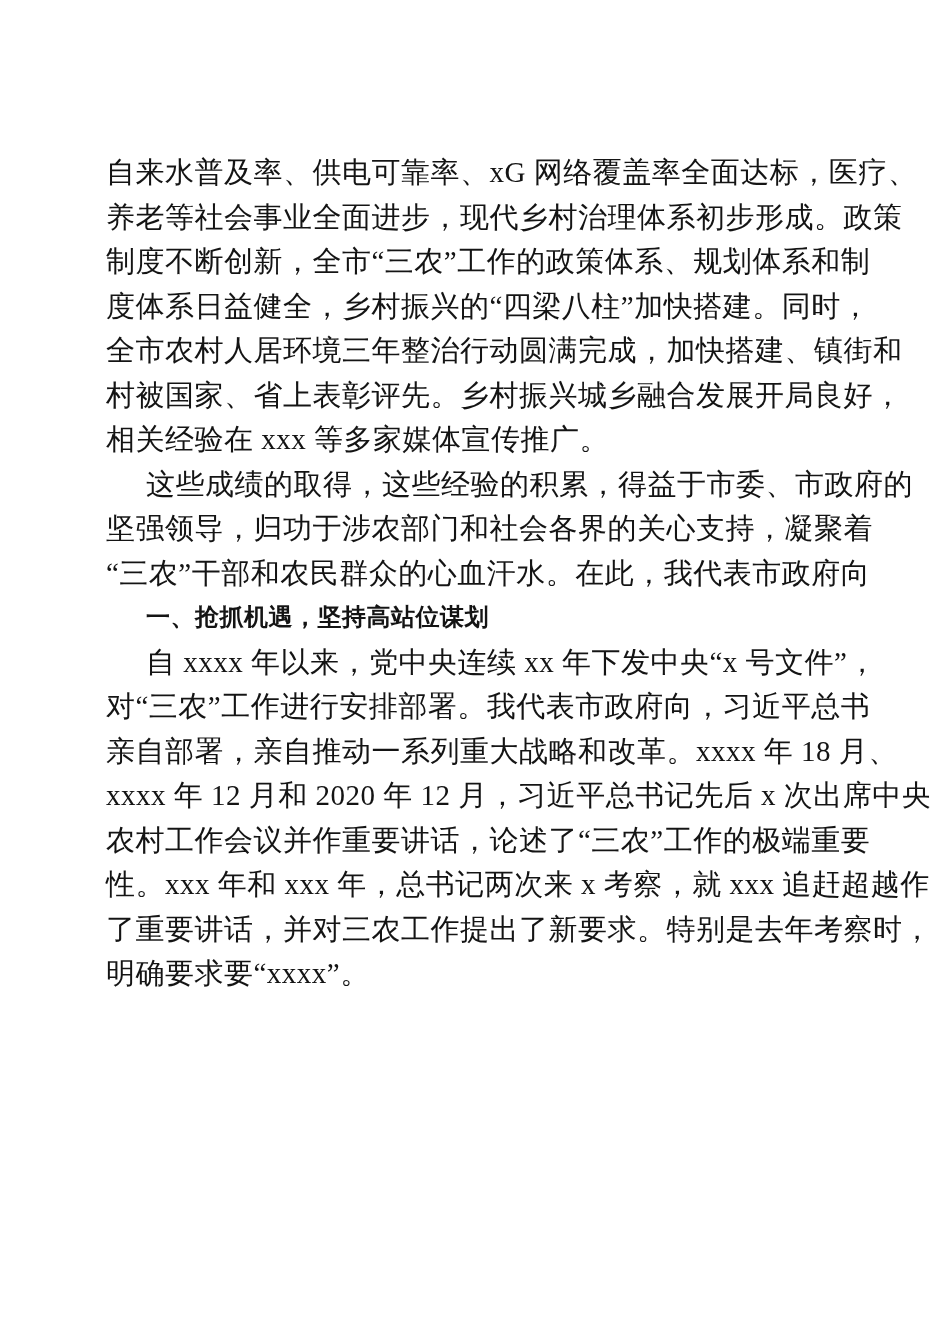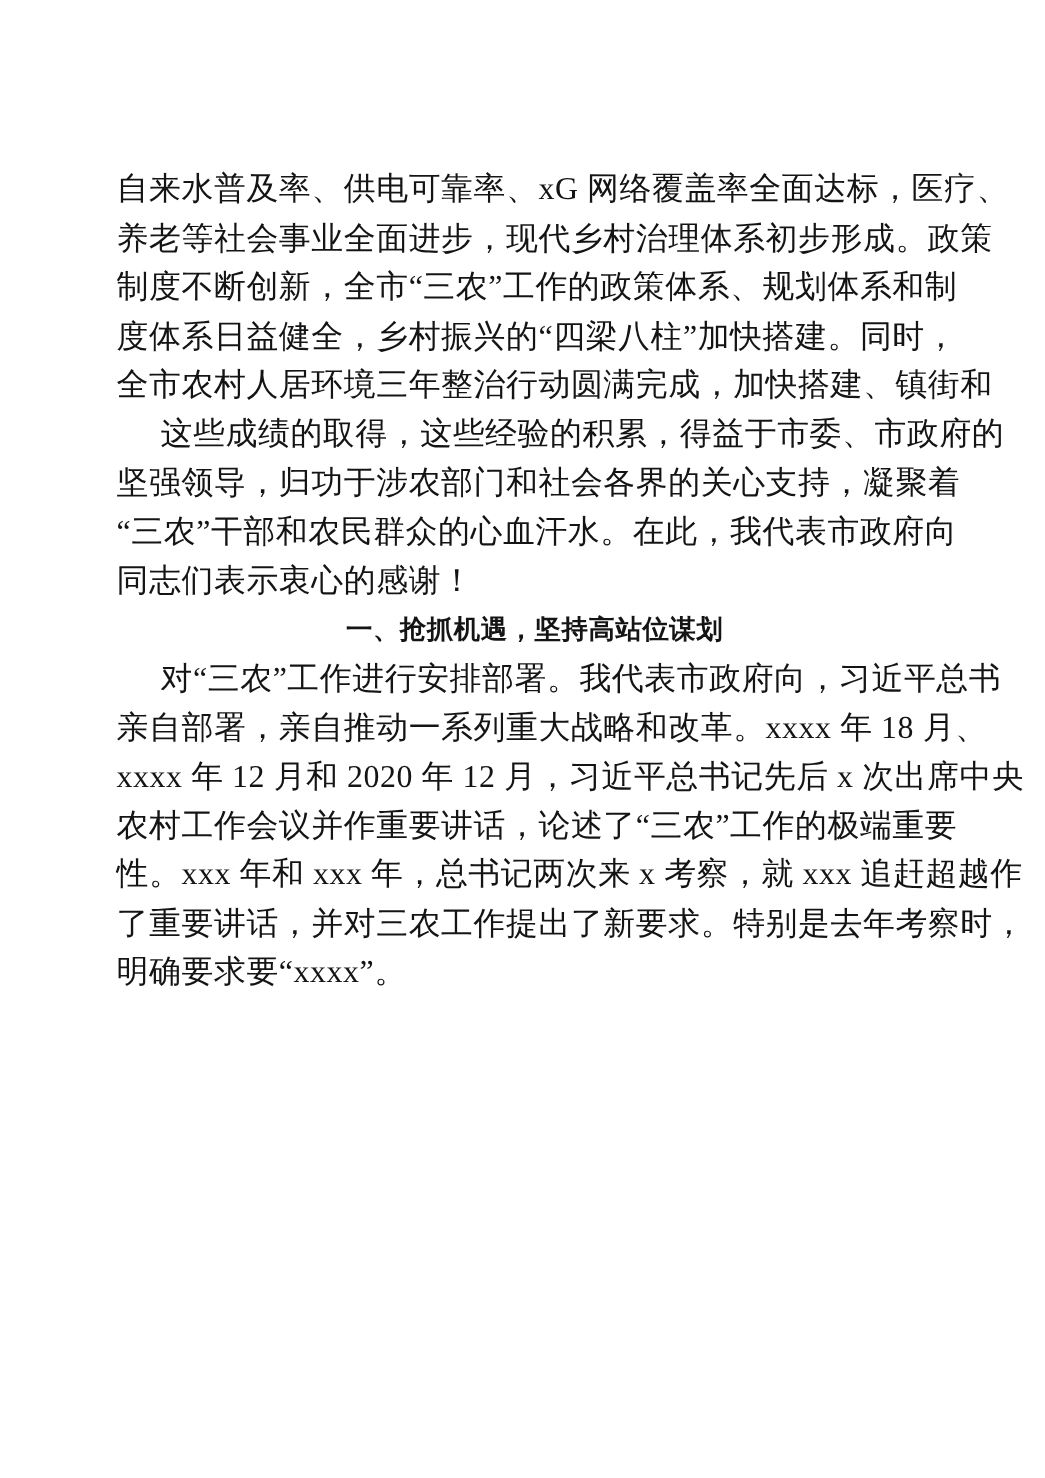--- a/index.html
+++ b/index.html
@@ -28,50 +28,51 @@
   }
   .line {
     height: 44.5px;
     line-height: 44.5px;
     font-size: 29px;
     letter-spacing: 0.5px;
     white-space: nowrap;
   }
   .para.indent .line:first-child {
     text-indent: 40px;
-    text-align: center;
   }
   .para.heading .line {
     font-family: "Liberation Sans", "DejaVu Sans", sans-serif;
     font-weight: 700;
     font-size: 24px;
   }
 </style>
 </head>
 <body>
 
 <div class="page">
   <div class="text-block">
       <div class="para paragraph">
         <div class="line">自来水普及率、供电可靠率、xG 网络覆盖率全面达标，医疗、</div>
         <div class="line">养老等社会事业全面进步，现代乡村治理体系初步形成。政策</div>
         <div class="line">制度不断创新，全市“三农”工作的政策体系、规划体系和制</div>
         <div class="line">度体系日益健全，乡村振兴的“四梁八柱”加快搭建。同时，</div>
         <div class="line">全市农村人居环境三年整治行动圆满完成，加快搭建、镇街和</div>
+        <div class="line">村被国家、省上表彰评先。乡村振兴城乡融合发展开局良好，</div>
+        <div class="line">相关经验在 xxx 等多家媒体宣传推广。</div>
       </div>
       <div class="para paragraph indent">
         <div class="line">这些成绩的取得，这些经验的积累，得益于市委、市政府的</div>
         <div class="line">坚强领导，归功于涉农部门和社会各界的关心支持，凝聚着</div>
         <div class="line">“三农”干部和农民群众的心血汗水。在此，我代表市政府向</div>
-        <div class="line">同志们表示衷心的感谢！</div>
       </div>
       <div class="para heading indent">
         <div class="line">一、抢抓机遇，坚持高站位谋划</div>
       </div>
       <div class="para paragraph indent">
+        <div class="line">自 xxxx 年以来，党中央连续 xx 年下发中央“x 号文件”，</div>
         <div class="line">对“三农”工作进行安排部署。我代表市政府向，习近平总书</div>
         <div class="line">亲自部署，亲自推动一系列重大战略和改革。xxxx 年 18 月、</div>
         <div class="line">xxxx 年 12 月和 2020 年 12 月，习近平总书记先后 x 次出席中央</div>
         <div class="line">农村工作会议并作重要讲话，论述了“三农”工作的极端重要</div>
         <div class="line">性。xxx 年和 xxx 年，总书记两次来 x 考察，就 xxx 追赶超越作</div>
         <div class="line">了重要讲话，并对三农工作提出了新要求。特别是去年考察时，</div>
         <div class="line">明确要求要“xxxx”。</div>
       </div>
     </div>
 </div>

